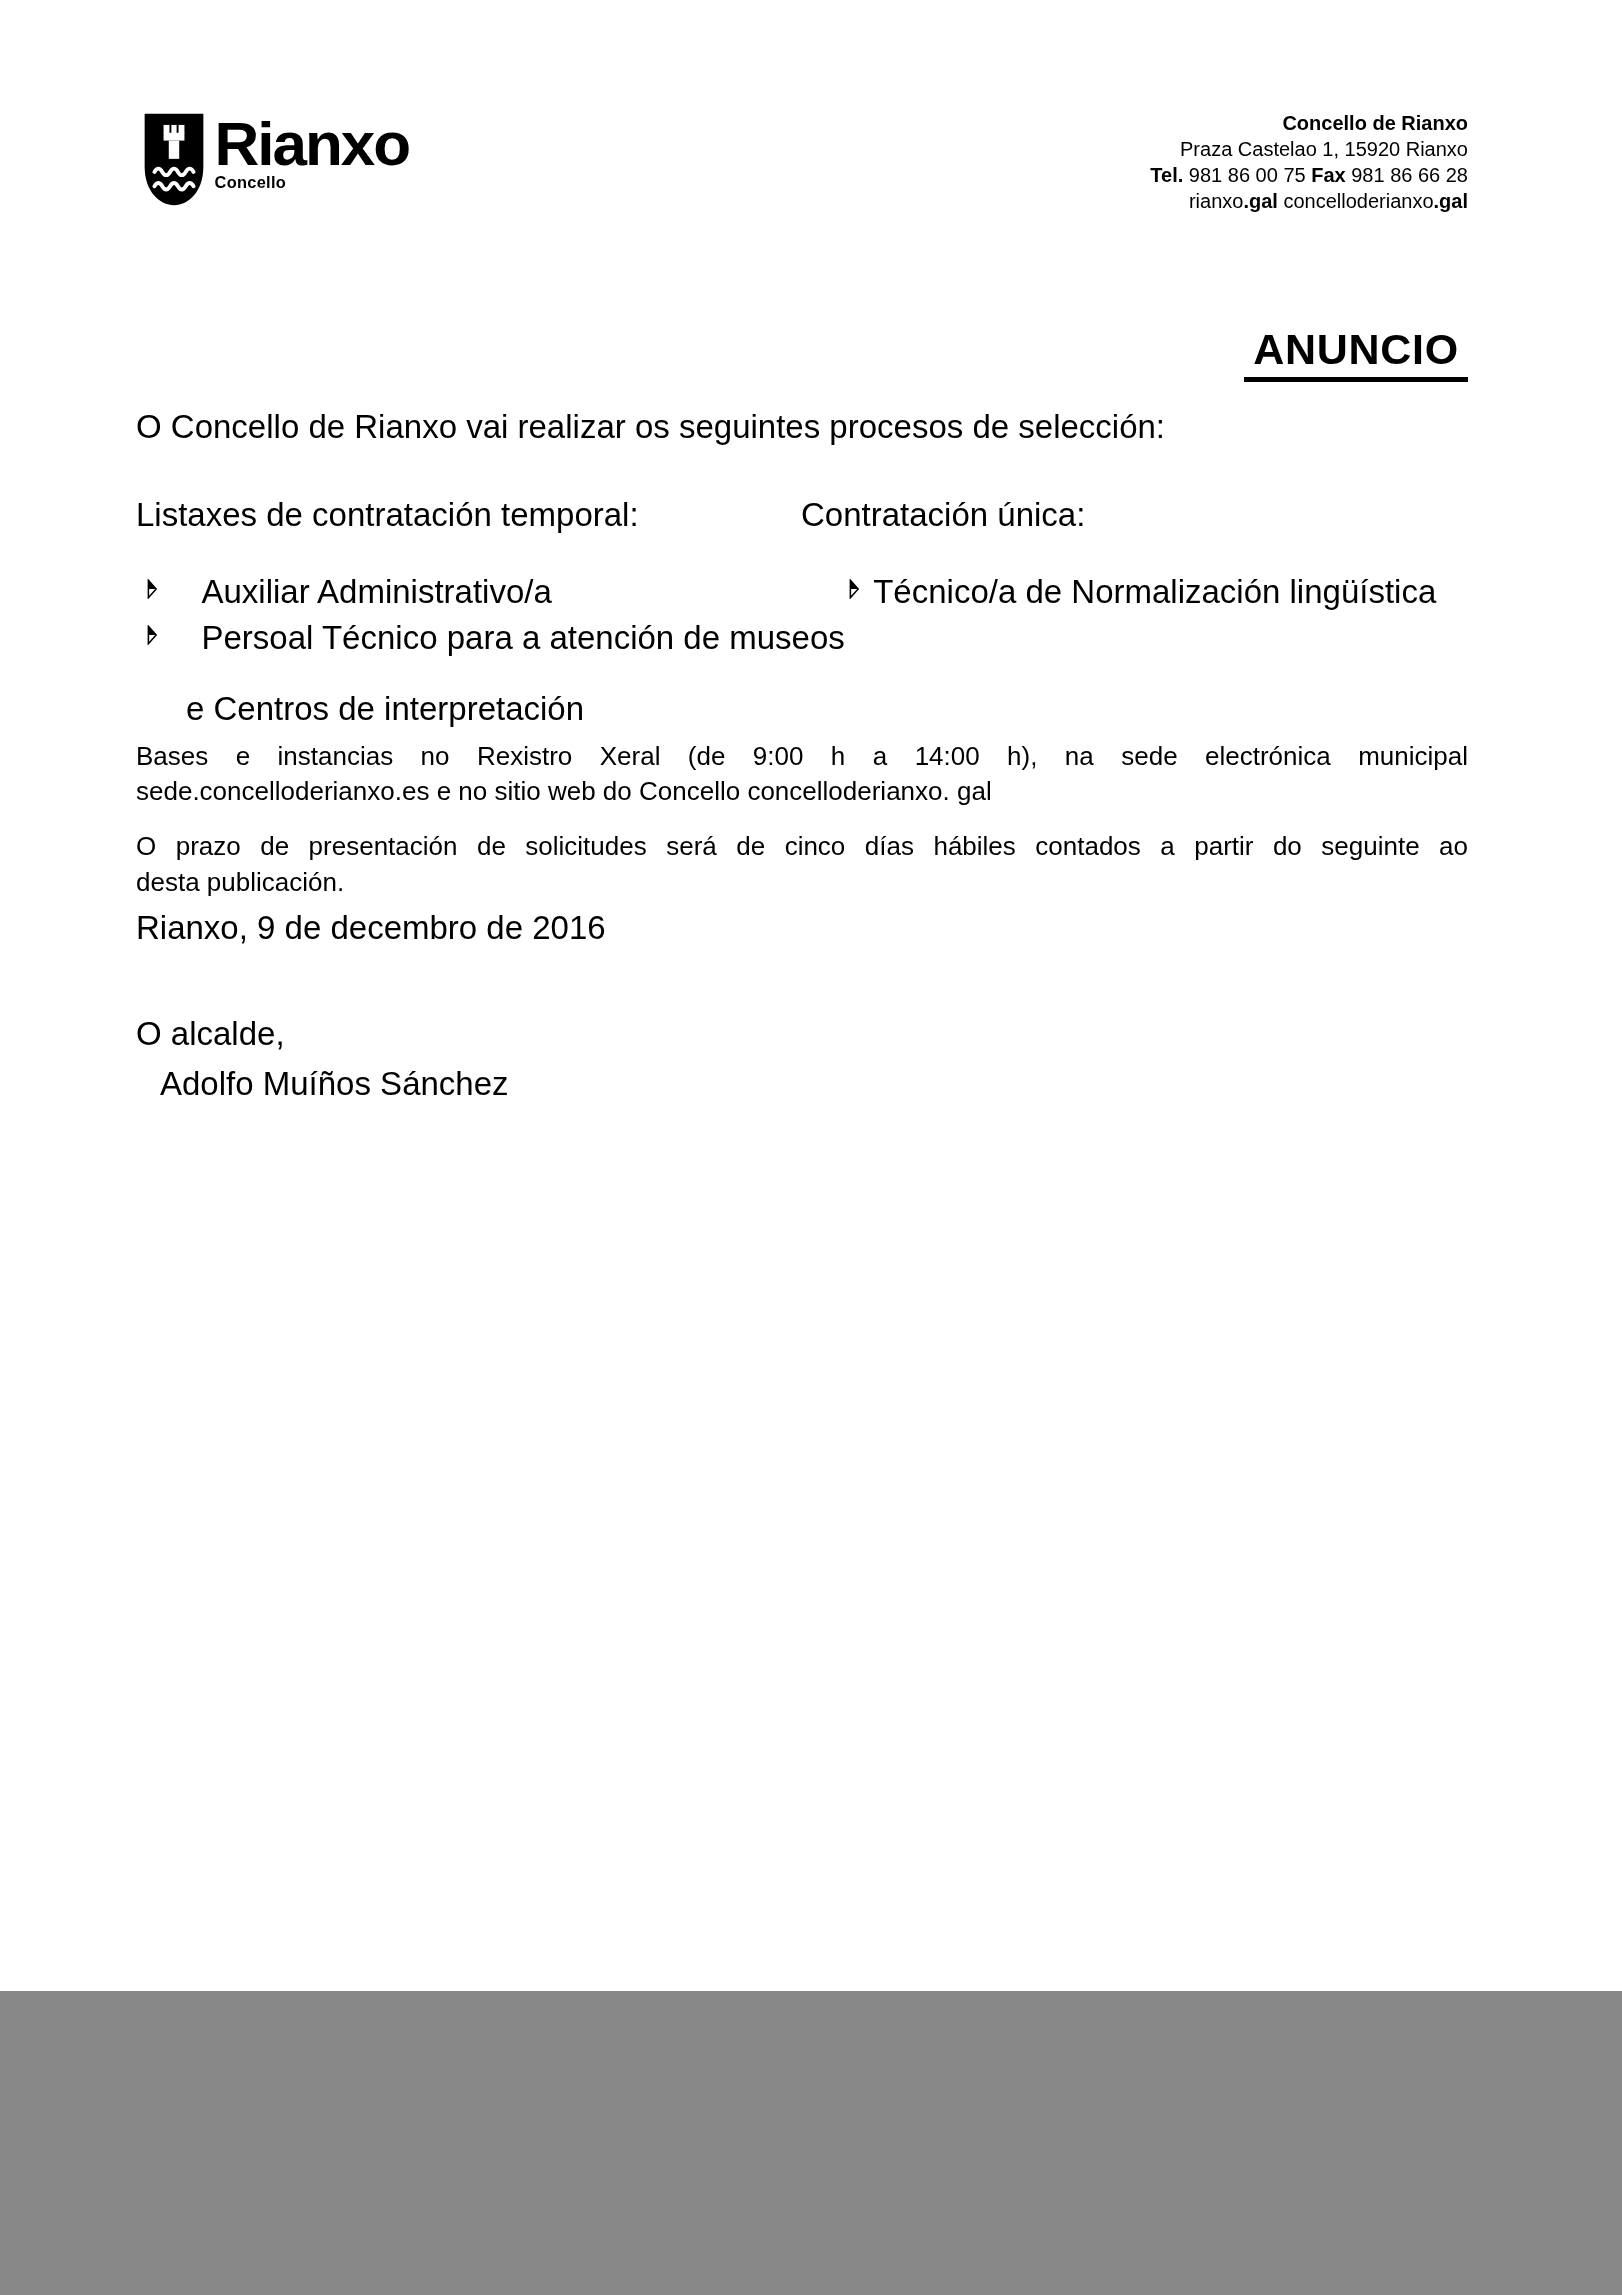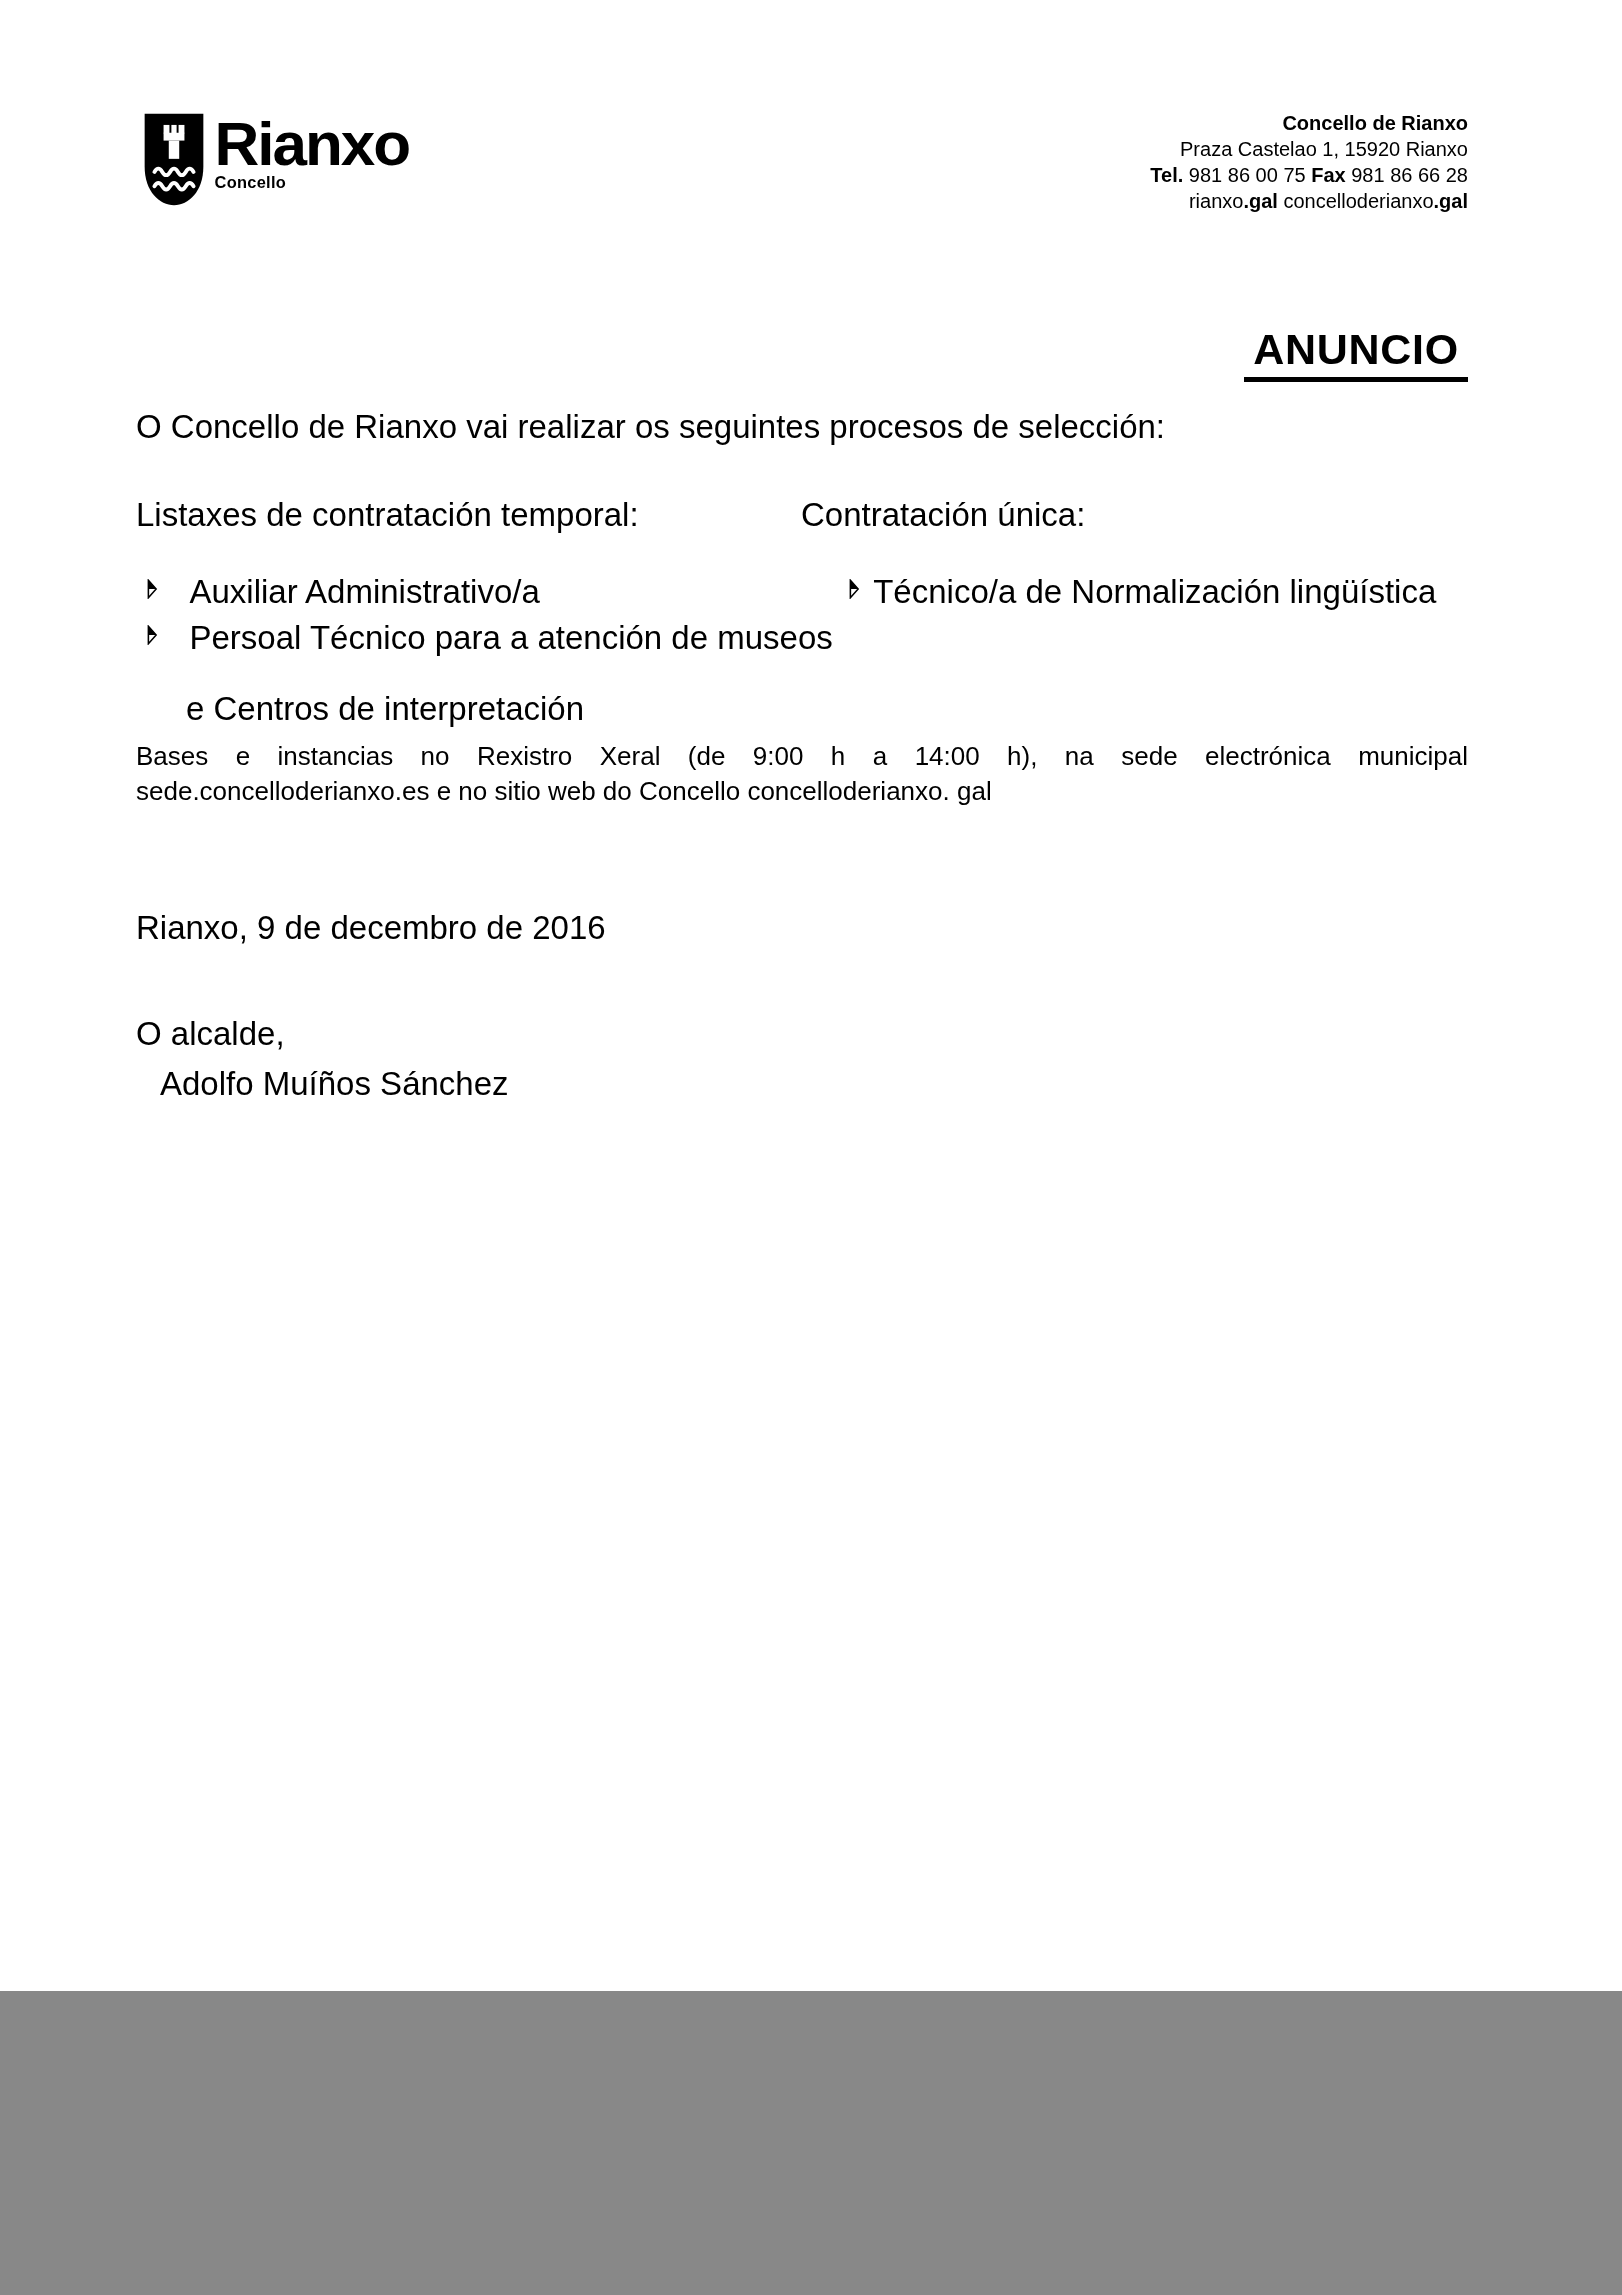--- a/index.html
+++ b/index.html
@@ -43,21 +43,21 @@
   .intro   { left: 136px; top: 412px; width: 1332px; }
   .colhead-left  { left: 136px;  top: 500px; }
   .colhead-right { left: 801px; top: 500px; }
 
   .bullet-row { display: flex; align-items: flex-start; }
   .brow-l1 { left: 147px; top: 577px; }
   .brow-l2 { left: 147px; top: 623px; }
   .brow-l2b { left: 186px; top: 694px; }
   .brow-r1 { left: 849px; top: 577px; }
   .bullet-icon { width: 10.5px; height: 20px; margin-top: 2px; flex: 0 0 auto; }
-  .btxt-l { margin-left: 32px; }
+  .btxt-l { margin-left: 44px; }
   .btxt-r { margin-left: 13.7px; }
 
   .para { width: 1332px; font-size: 26px; }
   .p-bases { left: 136px; top: 739px; line-height: 35px; }
   .p-prazo { left: 136px; top: 828px; line-height: 36px; }
   .jline { text-align: justify; text-align-last: justify; }
   .date     { left: 136px; top: 913px; }
   .signoff  { left: 136px; top: 1019px; }
   .signer   { left: 136px; top: 1069px; margin-left: 24px; }
 
@@ -130,20 +130,24 @@
       <path d="M2 2 L14 15.5 L2 15.5 Z" fill="#000"></path>
     </svg>
     <span class="btxt-r">Técnico/a de Normalización lingüística</span>
   </div>
 
   <div class="abs para p-bases">
     <div class="jline">Bases e instancias no Rexistro Xeral (de 9:00 h a 14:00 h), na sede electrónica municipal</div>
     <div>sede.concelloderianxo.es e no sitio web do Concello concelloderianxo. gal</div>
   </div>
 
+  <div class="abs para p-prazo">
+    <div class="jline">O prazo de presentación de solicitudes será de cinco días hábiles contados a partir do seguinte ao</div>
+    <div>desta publicación.</div>
+  </div>
 
   <div class="abs body-line date">Rianxo, 9 de decembro de 2016</div>
 
   <div class="abs body-line signoff">O alcalde,</div>
   <div class="abs body-line signer">Adolfo Muíños Sánchez</div>
 
   <div class="abs footer">Páxina 1 de 1</div>
 
 </div>
 

